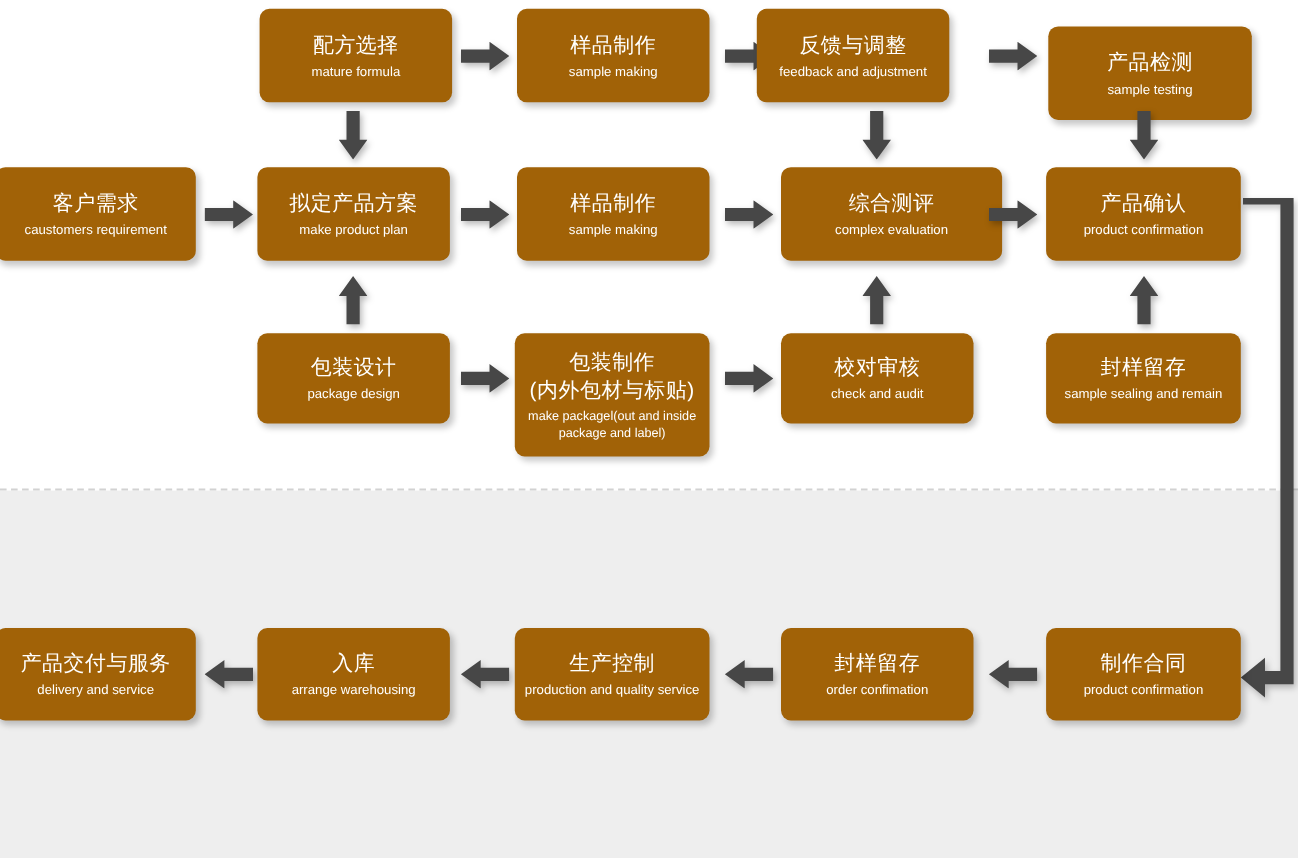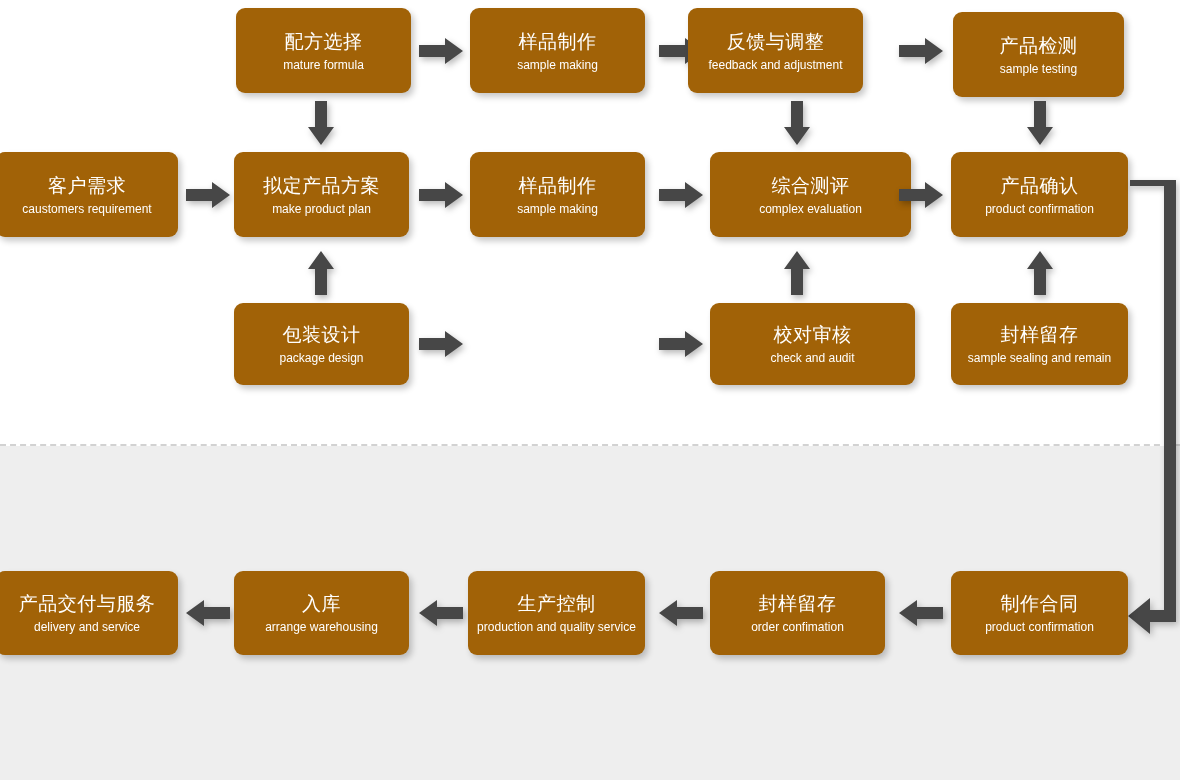--- a/index.html
+++ b/index.html
@@ -129,21 +129,21 @@
     <div class="zh">反馈与调整</div>
     <div class="en">feedback and adjustment</div>
   </div>
 
   <div class="arrow" style="left:899px; top:38px;">
     <svg width="44" height="26" viewBox="0 0 44 26">
       <path d="M0 7 L26 7 L26 0 L44 13 L26 26 L26 19 L0 19 Z" fill="#474747"></path>
     </svg>
   </div>
 
-  <div class="node" style="left:953px; top:12px; width:171px; height:85px;">
+  <div class="node" style="left:953px; top:24px; width:185px; height:85px;">
     <div class="zh">产品检测</div>
     <div class="en">sample testing</div>
   </div>
 
   <div class="arrow" style="left:308px; top:101px;">
     <svg width="26" height="44" viewBox="0 0 26 44">
       <path d="M7 0 L19 0 L19 26 L26 26 L13 44 L0 26 L7 26 Z" fill="#474747"></path>
     </svg>
   </div>
 
@@ -230,28 +230,34 @@
     <div class="zh">包装设计</div>
     <div class="en">package design</div>
   </div>
 
   <div class="arrow" style="left:419px; top:331px;">
     <svg width="44" height="26" viewBox="0 0 44 26">
       <path d="M0 7 L26 7 L26 0 L44 13 L26 26 L26 19 L0 19 Z" fill="#474747"></path>
     </svg>
   </div>
 
+  <div class="node tall" style="left:468px; top:303px; width:177px; height:112px;">
+    <div class="zh">包装制作
+(内外包材与标贴)</div>
+    <div class="en">make packagel(out and inside
+package and label)</div>
+  </div>
 
   <div class="arrow" style="left:659px; top:331px;">
     <svg width="44" height="26" viewBox="0 0 44 26">
       <path d="M0 7 L26 7 L26 0 L44 13 L26 26 L26 19 L0 19 Z" fill="#474747"></path>
     </svg>
   </div>
 
-  <div class="node" style="left:710px; top:303px; width:205px; height:82px;">
+  <div class="node" style="left:710px; top:303px; width:175px; height:82px;">
     <div class="zh">校对审核</div>
     <div class="en">check and audit</div>
   </div>
 
   <div class="node" style="left:951px; top:303px; width:177px; height:82px;">
     <div class="zh">封样留存</div>
     <div class="en">sample sealing and remain</div>
   </div>
 
   <div class="elbow" style="left:1126px; top:180px;">

